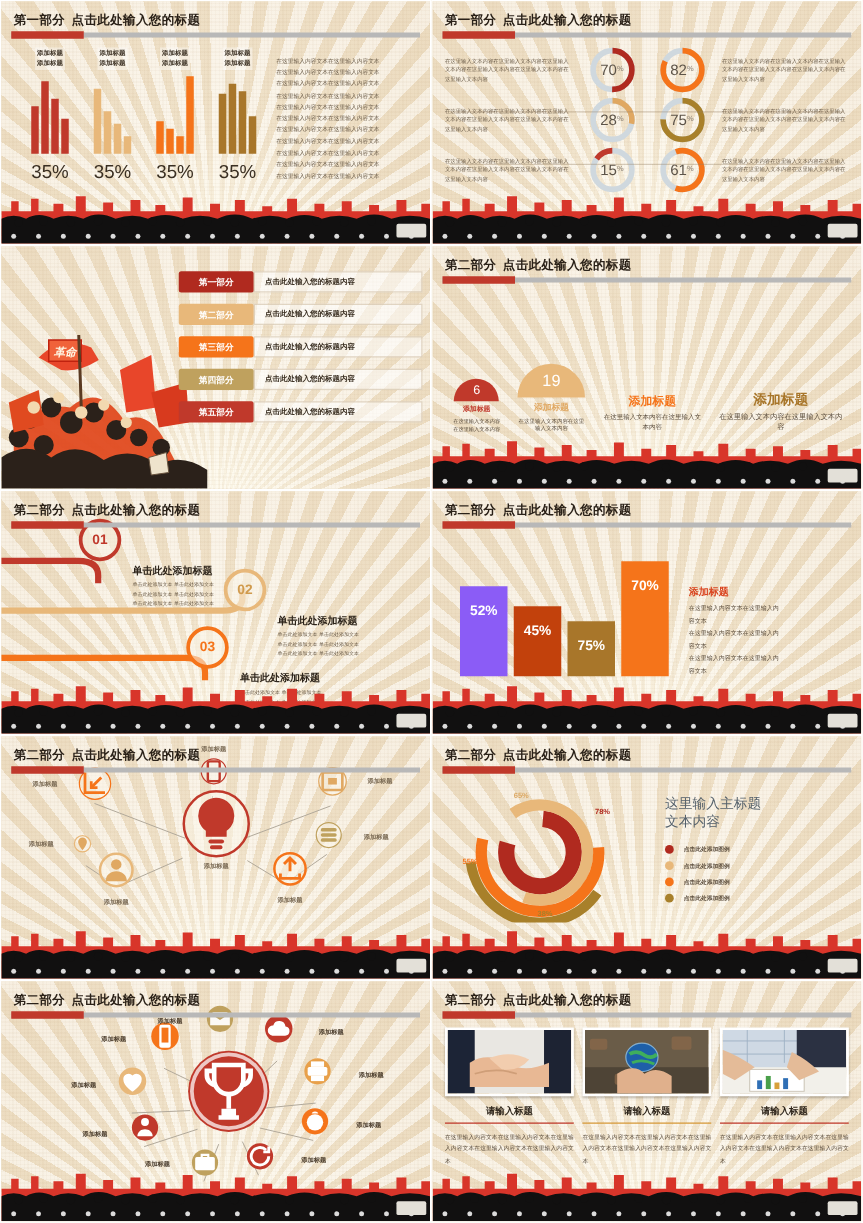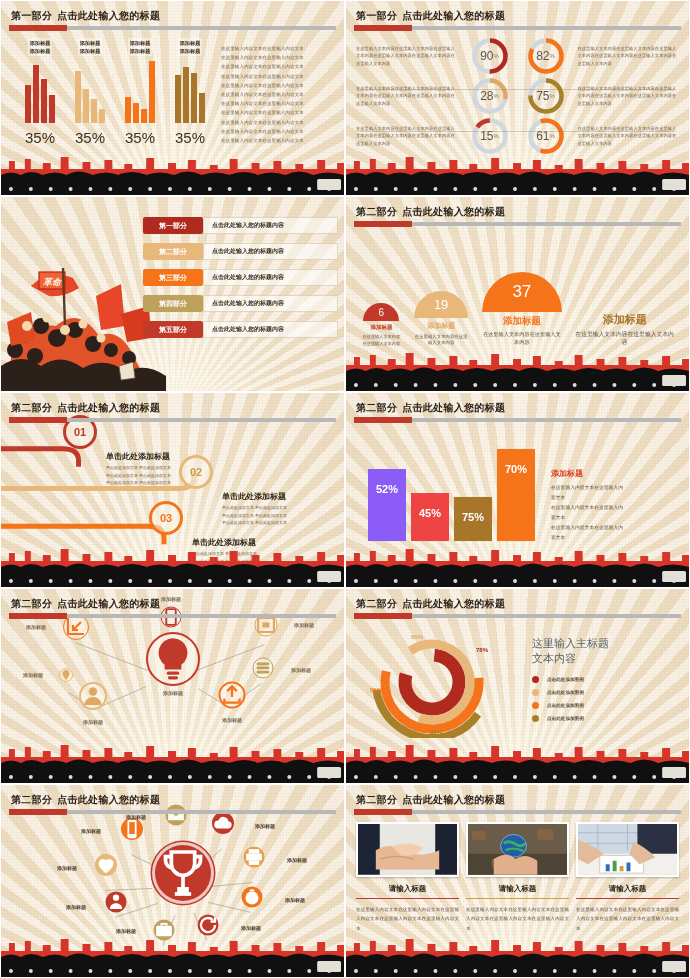--- a/index.html
+++ b/index.html
@@ -275,21 +275,21 @@
     <div class="body">
       <div class="s2-grid">
         <div class="s2-txt">在这里输入文本内容在这里输入文本内容在这里输入文本内容在这里输入文本内容在这里输入文本内容在这里输入文本内容</div>
         <div>
             <div class="s2-ring">
           <svg viewBox="0 0 40 40">
                 <circle cx="20" cy="20" r="15.5" fill="none" stroke="#cfd8de" stroke-width="4.5"></circle>
                 <circle cx="20" cy="20" r="15.5" fill="none" stroke="#b02a1f" stroke-width="4.5" stroke-linecap="butt" stroke-dasharray="48.7 48.7" transform="rotate(-90 20 20)"></circle>
               </svg>
           <div class="num">
-                <span>90</span>
+                <span>70</span>
                 <sub>%</sub>
               </div>
         </div>
           </div>
         <div>
             <div class="s2-ring">
           <svg viewBox="0 0 40 40">
                 <circle cx="20" cy="20" r="15.5" fill="none" stroke="#cfd8de" stroke-width="4.5"></circle>
                 <circle cx="20" cy="20" r="15.5" fill="none" stroke="#f5741a" stroke-width="4.5" stroke-dasharray="79.8 17.6" transform="rotate(-90 20 20)"></circle>
               </svg>
@@ -479,21 +479,20 @@
           <div class="s4-dome" style="width:36px;height:18px;background:#c0392b;font-size:10px">6</div>
           <div class="s4-title" style="font-size:5.5px;color:#c0392b">添加标题</div>
           <div class="s4-desc" style="font-size:4.2px;width:38px">在这里输入文本内容在这里输入文本内容</div>
         </div>
         <div class="s4-col" style="width:58px">
           <div class="s4-dome" style="width:54px;height:27px;background:#e8b87a;font-size:13px">19</div>
           <div class="s4-title" style="font-size:7px;color:#e0a862">添加标题</div>
           <div class="s4-desc" style="font-size:4.4px;width:54px">在这里输入文本内容在这里输入文本内容</div>
         </div>
         <div class="s4-col" style="width:82px">
-          <div class="s4-dome" style="width:80px;height:40px;background:#f5741a;font-size:17px">37</div>
           <div class="s4-title" style="font-size:9.5px;color:#f5741a">添加标题</div>
           <div class="s4-desc" style="font-size:5.2px;width:80px">在这里输入文本内容在这里输入文本内容</div>
         </div>
         <div class="s4-col" style="width:102px">
           <div class="s4-title" style="font-size:11px;color:#a8762a">添加标题</div>
           <div class="s4-desc" style="font-size:5.8px;width:100px">在这里输入文本内容在这里输入文本内容</div>
         </div>
       </div>
     </div>
     <div class="crowd">
@@ -646,21 +645,21 @@
       <div class="hdr-title">
         <span class="sec">第二部分</span><span>点击此处输入您的标题</span>
       </div>
       <div class="hdr-bar">
           <div class="fill"></div>
         </div>
     </div>
     <div class="body">
       <div class="s6-chart">
         <div class="s6-bar" style="height:72px;background:#8b5cf6">52%</div>
-        <div class="s6-bar" style="height:48px;background:#ef4444">45%</div>
+        <div class="s6-bar" style="height:56px;background:#c2410c">45%</div>
         <div class="s6-bar" style="height:44px;background:#a8762a">75%</div>
         <div class="s6-bar" style="height:92px;background:#f5741a">70%</div>
       </div>
       <div class="s6-side">
         <div class="s6-h">添加标题</div>
         <p>在这里输入内容文本在这里输入内</p>
         <p>容文本</p>
         <p>在这里输入内容文本在这里输入内</p>
         <p>容文本</p>
         <p>在这里输入内容文本在这里输入内</p>

